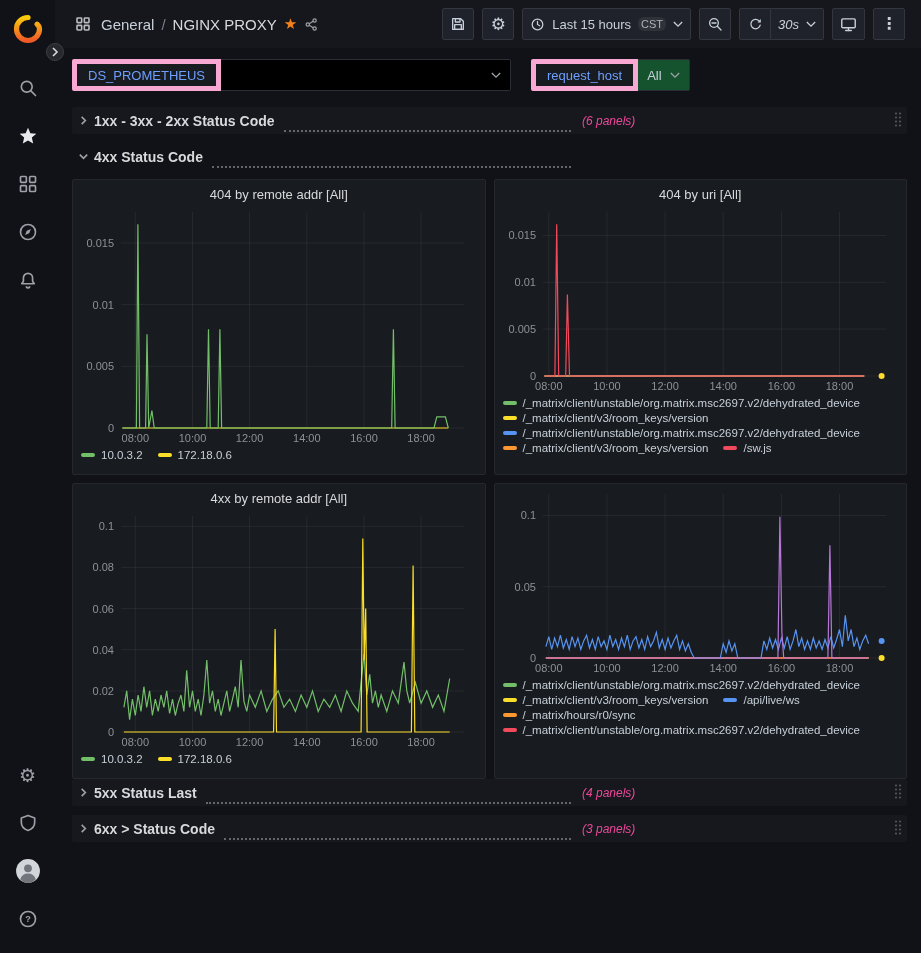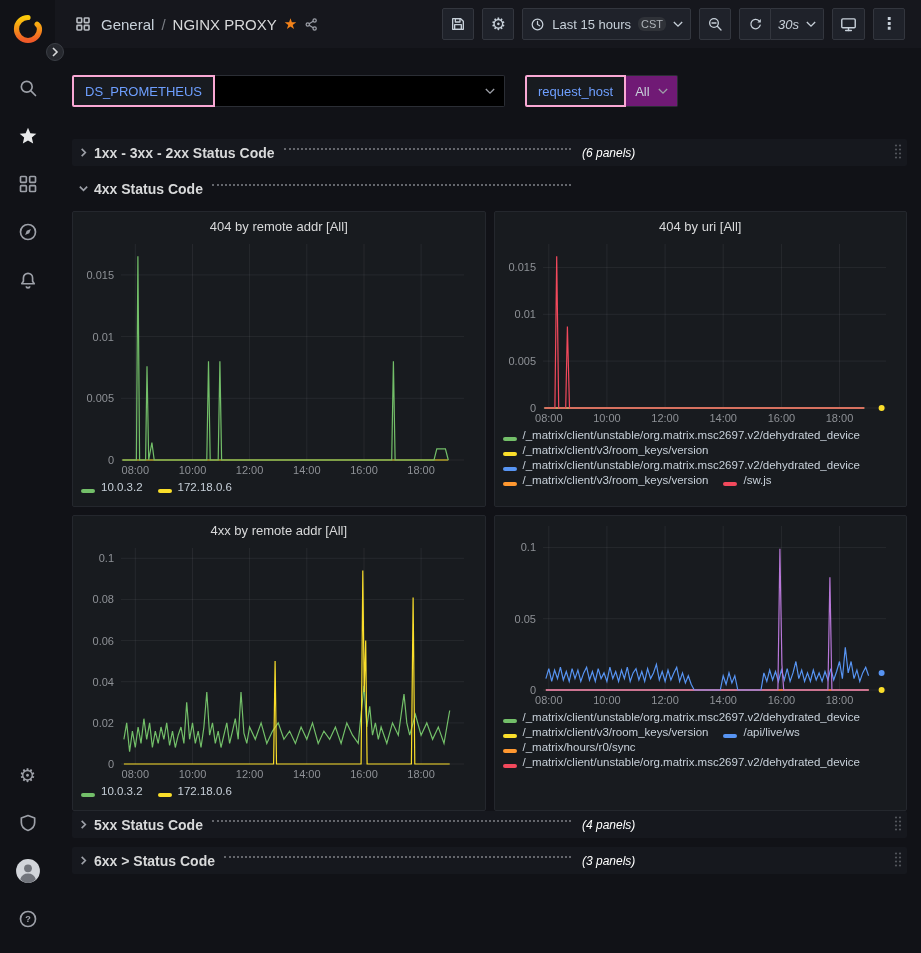--- a/index.html
+++ b/index.html
@@ -12,65 +12,65 @@
 
   
   .sidebar { flex: 0 0 55px; width: 55px; background: #111217; display: flex; flex-direction: column; align-items: center; padding: 8px 0 10px; position: relative; z-index: 10; }
   .logo-btn { width: 42px; height: 42px; display: flex; align-items: center; justify-content: center; margin-bottom: 14px; }
   .side-btn { width: 40px; height: 40px; display: flex; align-items: center; justify-content: center; border-radius: 2px; margin: 4px 0; color: #9da0a8; cursor: pointer; }
   .side-bottom { margin-top: auto; display: flex; flex-direction: column; align-items: center; }
   .expand-toggle { position: absolute; right: -9px; top: 43px; width: 18px; height: 18px; border-radius: 50%; background: #26282e; border: 1px solid #3b3e45; display: flex; align-items: center; justify-content: center; color: #d8d9da; }
   .glyph { font-family: "DejaVu Sans", sans-serif; line-height: 1; }
 
   
-  .main { flex: 1; display: flex; flex-direction: column; min-width: 0; gap: 16px; }
+  .main { flex: 1; display: flex; flex-direction: column; min-width: 0; }
 
   .topbar { height: 48px; flex: 0 0 48px; display: flex; align-items: center; justify-content: space-between; padding: 0 16px 0 20px; background: #16171d; }
   .tb-left { display: flex; align-items: center; gap: 10px; color: #b8bcc2; }
   .crumbs { display: flex; align-items: center; gap: 7px; font-size: 15px; }
   .crumb-section { color: #c7d0d9; }
   .crumb-sep { color: #7b7e85; }
   .crumb-title { color: #d8d9da; font-weight: 500; }
   .fav-star { color: #f2821a; font-size: 15px; }
   .tb-right { display: flex; align-items: center; gap: 8px; color: #b8bcc2; }
   .tb-btn { height: 32px; min-width: 32px; padding: 0 7px; display: flex; align-items: center; justify-content: center; gap: 7px; background: #1f222a; border: 1px solid #33363e; border-radius: 2px; color: #c7d0d9; cursor: pointer; white-space: nowrap; }
   .tz-badge { background: #2f3238; color: #aeb3b9; font-size: 11px; padding: 1px 3px; border-radius: 6px; }
   .split { display: flex; font-style: italic; }
   .split .tb-btn + .tb-btn { border-left: none; border-radius: 0 2px 2px 0; }
   .split .tb-btn:first-child { border-radius: 2px 0 0 2px; }
 
   
   .submenu { display: flex; align-items: center; padding: 11px 16px 10px 17px; }
   .var-group { display: flex; margin-right: 20px; }
-  .var-label { height: 32px; display: flex; align-items: center; padding: 0 11px; border: 2px solid #f9a8d4; background: #181b20; color: #6e9fff; border-radius: 2px 0 0 2px; font-size: 13px; cursor: pointer; }
-  .var-select { height: 32px; display: flex; align-items: center; justify-content: space-between; gap: 8px; border: 1px solid #2b2e35; border-left: none; background: #701a75; padding: 0 9px; border-radius: 0 2px 2px 0; color: #c7d0d9; cursor: pointer; }
+  .var-label { height: 32px; display: flex; align-items: center; padding: 0 11px; border: 5px solid #f9a8d4; background: #181b20; color: #6e9fff; border-radius: 2px 0 0 2px; font-size: 13px; cursor: pointer; }
+  .var-select { height: 32px; display: flex; align-items: center; justify-content: space-between; gap: 8px; border: 1px solid #2b2e35; border-left: none; background: #14532d; padding: 0 9px; border-radius: 0 2px 2px 0; color: #c7d0d9; cursor: pointer; }
   .ds-select { width: 290px; background: #000; }
 
   
   .dashboard { flex: 1; padding: 6px 14px 0 17px; overflow: hidden; }
   .row-head { display: flex; align-items: center; height: 27px; margin-bottom: 9px; color: #d8d9da; cursor: pointer; }
   .row-head.collapsed { background: #16181e; border-radius: 2px; }
   .row-chevron { width: 22px; display: flex; justify-content: center; color: #9da0a8; }
-  .row-title-wrap { display: flex; align-items: flex-start; width: 486px; min-width: 0; }
+  .row-title-wrap { display: flex; align-items: flex-end; width: 486px; min-width: 0; }
   .row-title { font-size: 14px; font-weight: 700; white-space: nowrap; }
   .row-dots { flex: 1; height: 0; border-bottom: 2px dotted #64666c; margin: 0 9px; position: relative; top: 3px; }
-  .row-count { font-style: italic; color: #ffffff; font-size: 12px; white-space: nowrap; margin-left: 2px; }
+  .row-count { font-style: italic; color: #ec4899; font-size: 12px; white-space: nowrap; margin-left: 2px; }
   .row-spacer { flex: 1; }
   .drag-handle { padding: 2px 4px; cursor: grab; }
 
   .grid2 { display: grid; grid-template-columns: 1fr 1fr; gap: 8px; margin-bottom: 0; }
   .panel { background: #181b1f; border: 1px solid #24272d; border-radius: 2px; height: 296px; display: flex; flex-direction: column; padding: 4px 8px 6px; overflow: hidden; }
   .panel-title { height: 22px; line-height: 22px; text-align: center; font-size: 13px; font-weight: 500; color: #d8d9da; cursor: pointer; white-space: nowrap; overflow: hidden; }
   svg.chart { display: block; flex: 0 0 auto; }
   .grid-line { stroke: rgba(204,204,220,0.08); stroke-width: 1; }
   .tick { fill: #8e9196; font-size: 11px; font-family: "Liberation Sans", sans-serif; }
   .legend { display: flex; flex-wrap: wrap; column-gap: 15px; row-gap: 3px; padding-top: 3px; overflow: hidden; font-size: 11.5px; color: #c7d0d9; }
   .legend.short { max-height: 22px; }
   .legend.tall { max-height: 72px; }
-  .legend-item { display: inline-flex; align-items: flex-end; gap: 6px; white-space: nowrap; cursor: pointer; }
+  .legend-item { display: inline-flex; align-items: center; gap: 6px; white-space: nowrap; cursor: pointer; }
   .legend-marker { width: 14px; height: 4px; border-radius: 2px; display: inline-block; flex: 0 0 auto; }
 </style>
 </head>
 <body>
 
 <div class="app">
 
   <nav class="sidebar">
     <div class="logo-btn">
       <svg width="30" height="30" viewBox="0 0 30 30">
@@ -486,21 +486,21 @@
 
       </div>
 
       <div class="row-head collapsed">
         <span class="row-chevron">
           <svg width="11" height="11" viewBox="0 0 12 12" fill="none" stroke="currentColor" stroke-width="1.8">
               <polyline points="4,2 8,6 4,10"></polyline>
             </svg>
         </span>
         <span class="row-title-wrap">
-          <span class="row-title">5xx Status Code</span>
+          <span class="row-title">5xx Status Last</span>
           <span class="row-dots"></span>
         </span>
         <span class="row-count">(4 panels)</span>
         <span class="row-spacer"></span>
         <span class="drag-handle">
           <svg width="10" height="17" viewBox="0 0 10 17">
             <g fill="#53555c">
                 <circle cx="3" cy="2.5" r="1.1"></circle>
                 <circle cx="7" cy="2.5" r="1.1"></circle>
                 <circle cx="3" cy="6.5" r="1.1"></circle>

